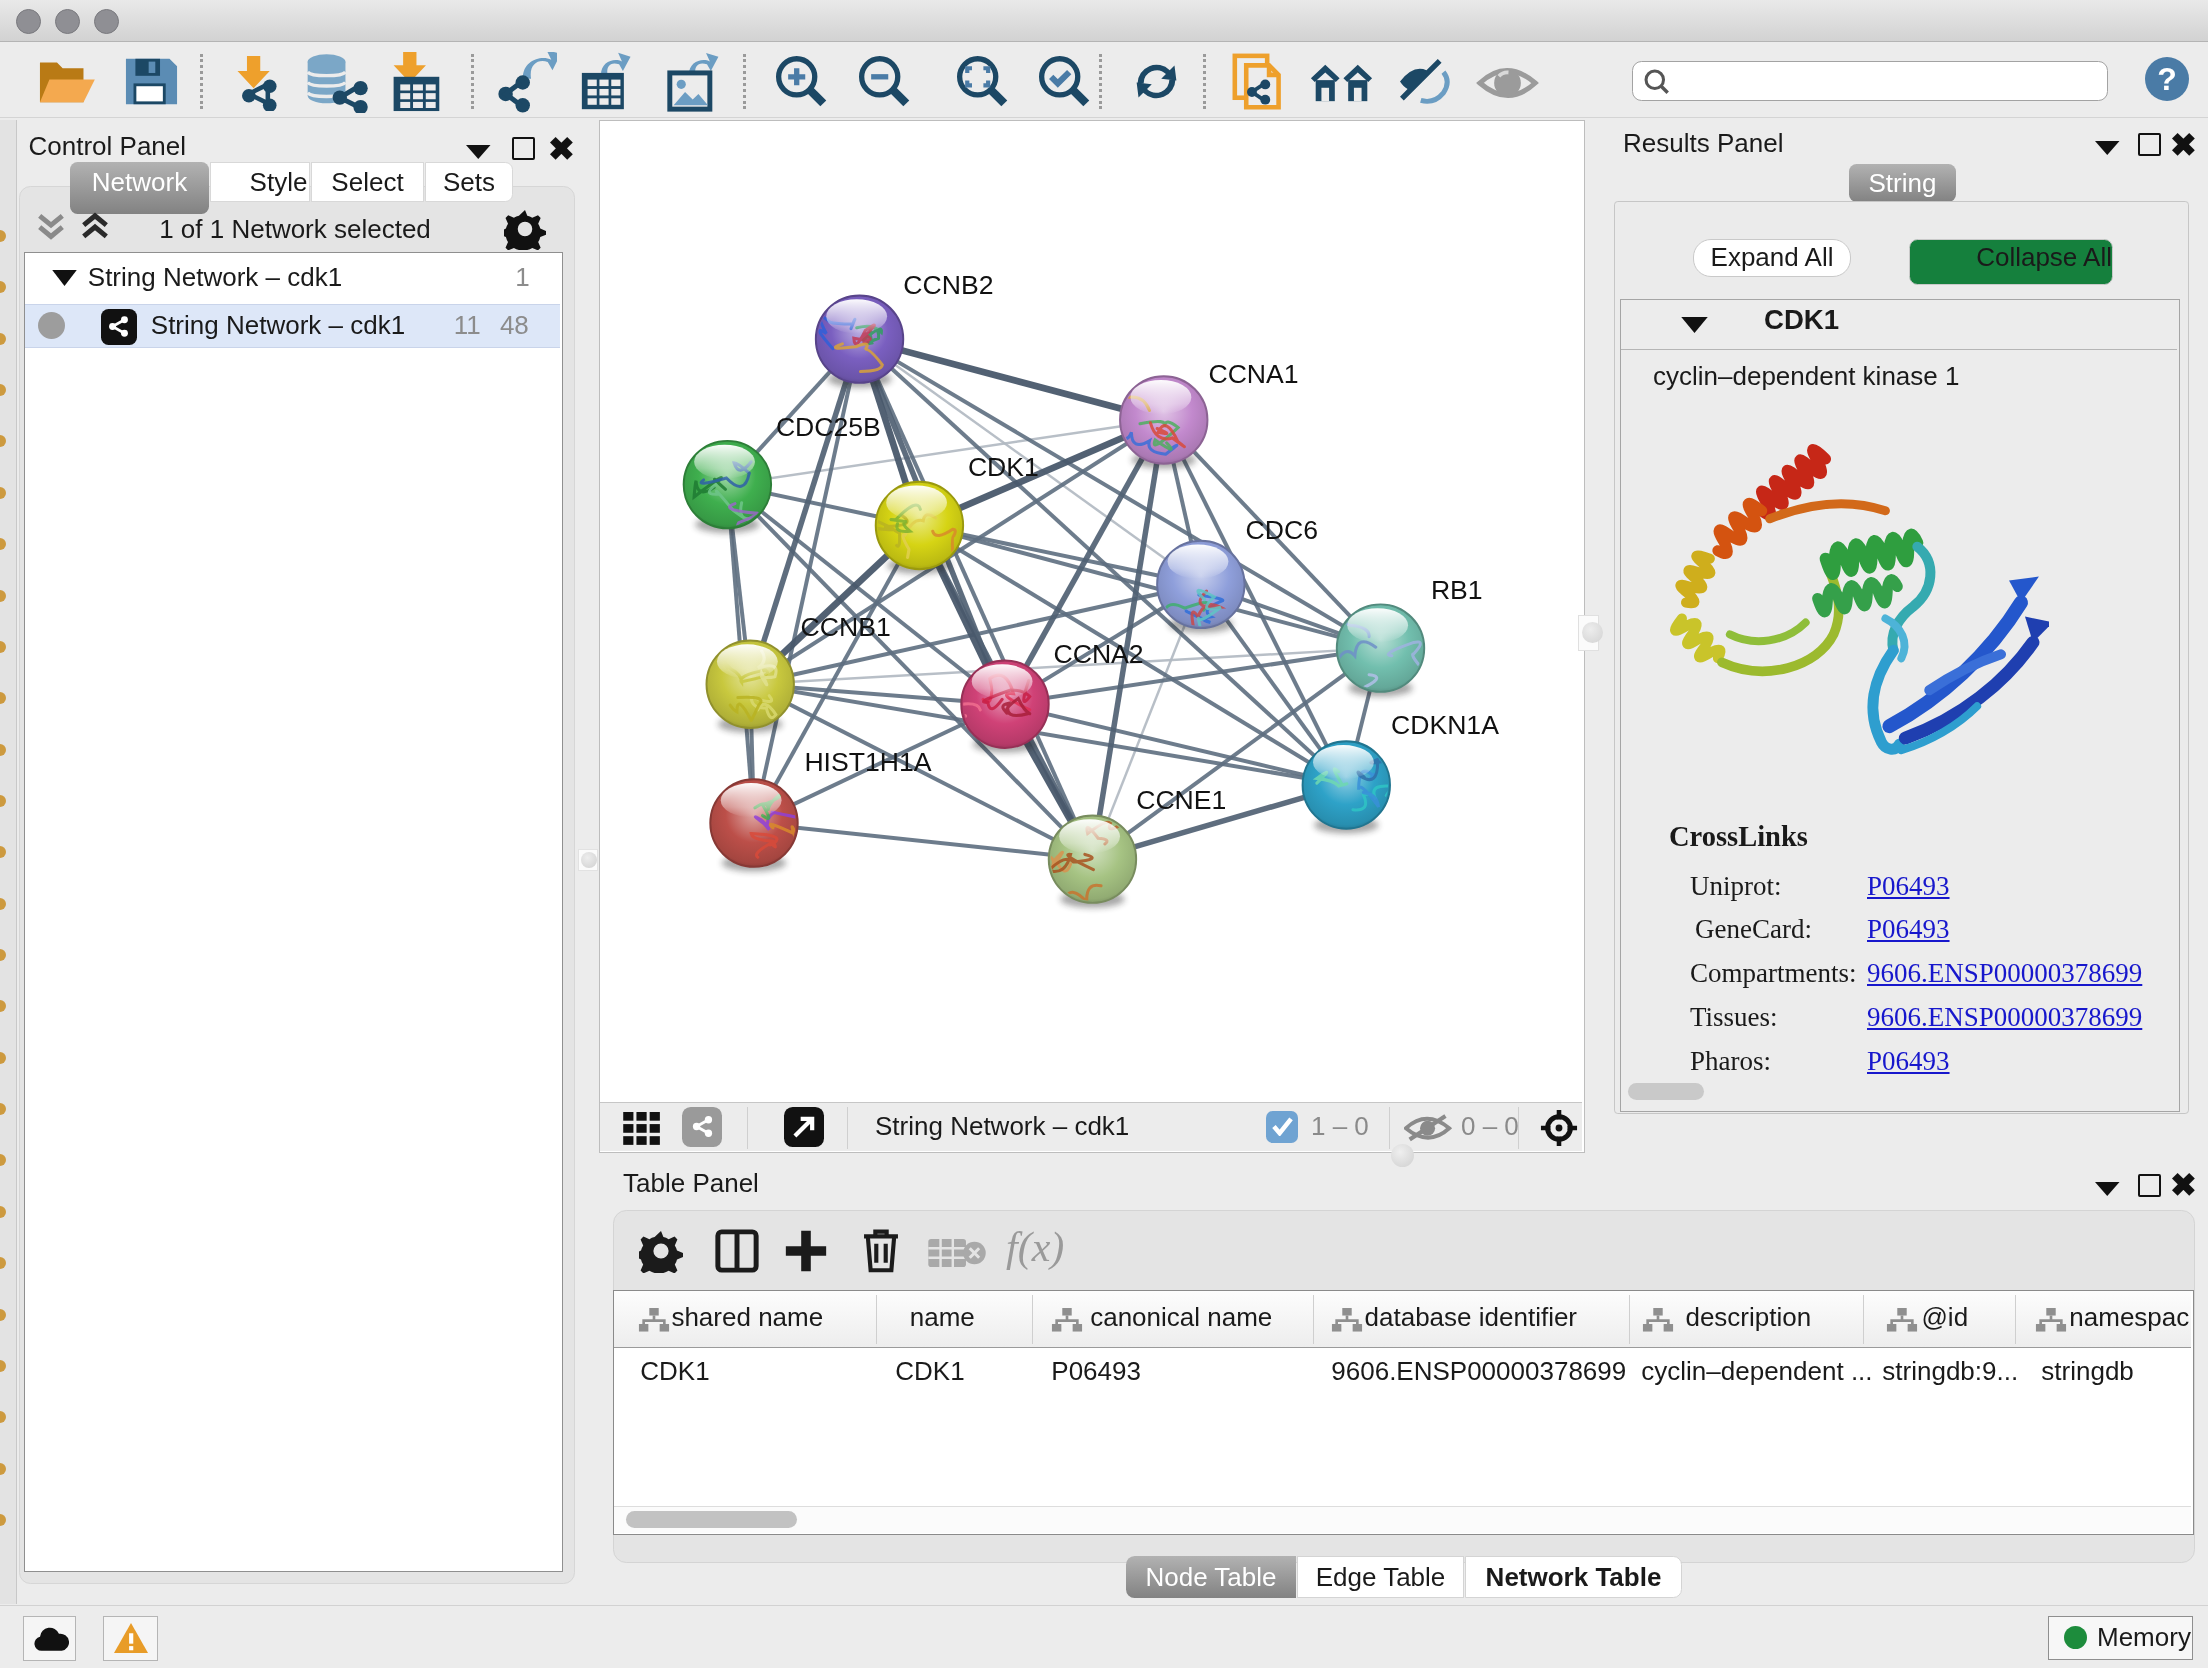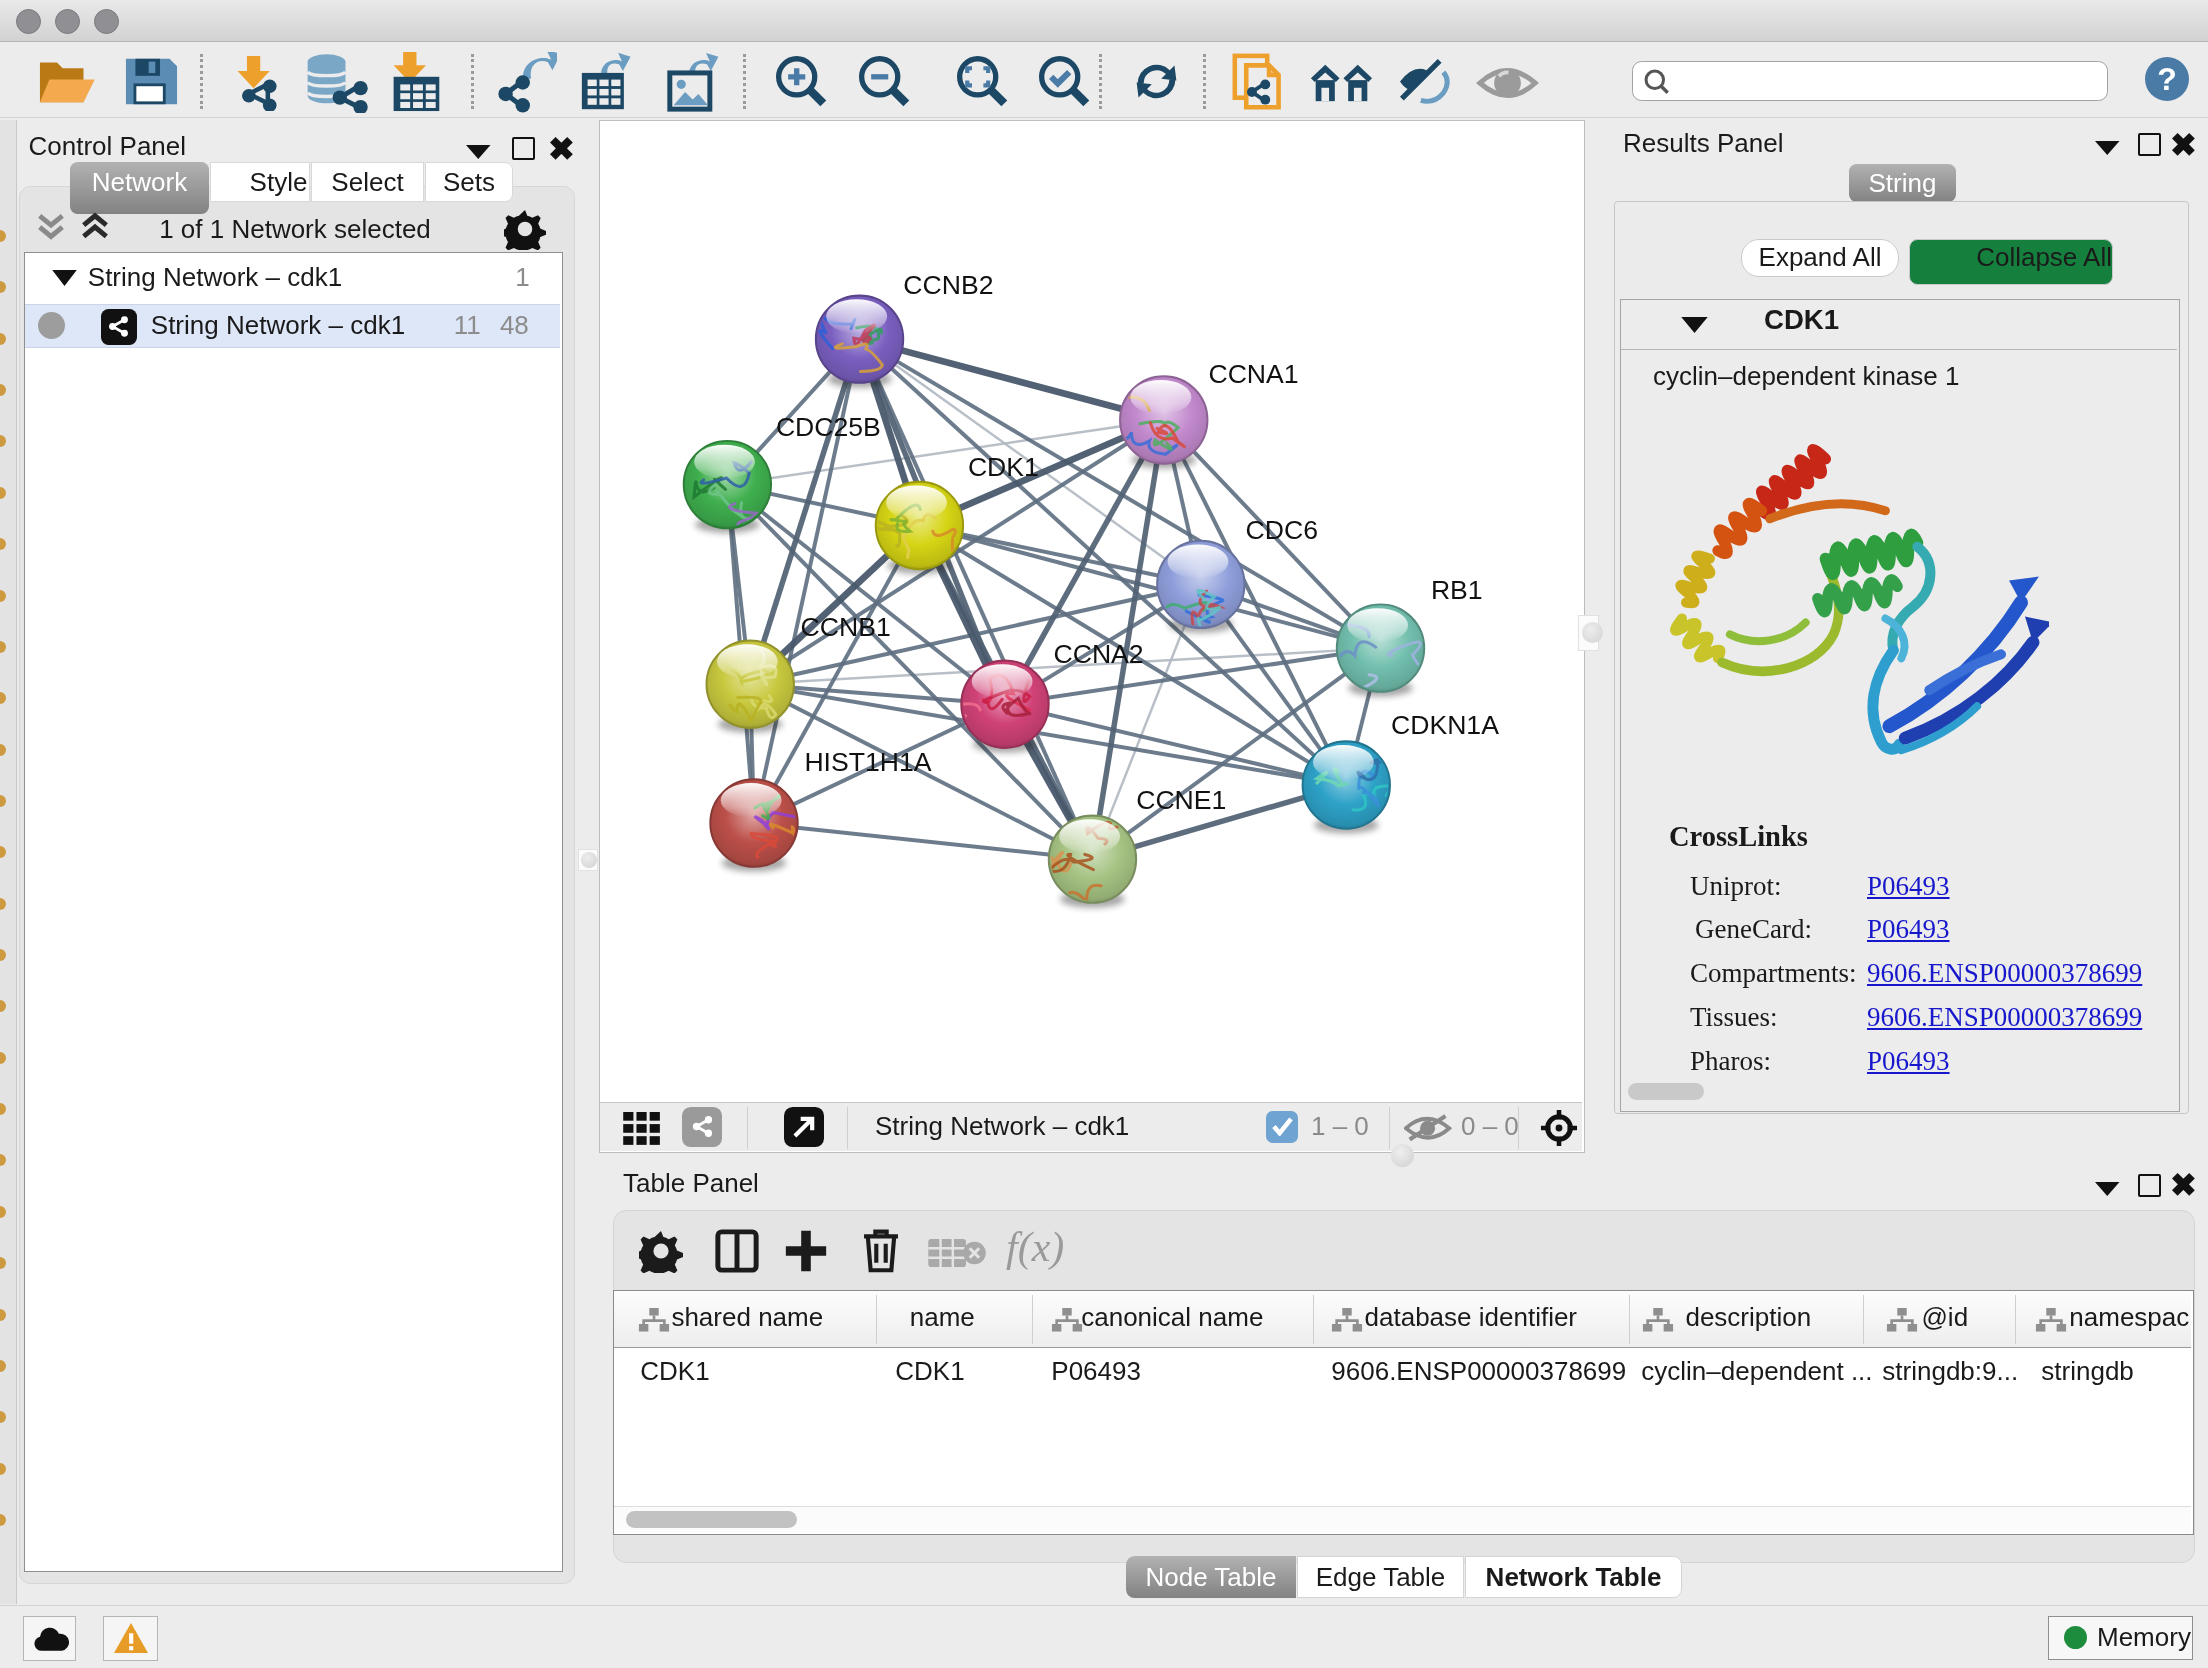--- a/index.html
+++ b/index.html
@@ -563,21 +563,21 @@
 
 <div class="abs" id="rpanel" style="left:1586px;top:120px;width:622px;height:1033px;font-size:26px;">
   <div class="abs" style="left:37px;top:7.6px;">Results Panel</div>
   <svg class="abs" style="left:507px;top:19px;" width="28.5" height="17" viewBox="0 0 15 9">
         <path d="M1 1 h13 l-6.5 7.5 z" fill="#111"></path>
       </svg>
   <div class="abs" style="left:552px;top:13.3px;width:23px;height:23px;border:2.9px solid #111;border-radius:1.9px;"></div>
   <div class="abs" style="left:584px;top:5.7px;font-size:32px;font-weight:700;color:#111;">✖</div>
   <div class="abs" style="left:263px;top:44px;width:107px;height:38px;background:linear-gradient(#b2b2b2,#828282);border-radius:7.6px;color:#fff;text-align:center;line-height:38px;">String</div>
   <div class="abs" style="left:27.6px;top:81px;width:575px;height:913px;background:#ebebeb;border:1.9px solid #c6c6c6;border-radius:3.8px;"></div>
-  <div class="abs" style="left:107px;top:119px;width:158px;height:38px;background:#fff;border:1.9px solid #c9c9c9;border-radius:18px;text-align:center;line-height:35px;margin-left:48px;">Expand All</div>
+  <div class="abs" style="left:107px;top:119px;width:158px;height:38px;background:#fff;border:1.9px solid #c9c9c9;border-radius:18px;text-align:center;line-height:35px;">Expand All</div>
   <div class="abs" style="left:323px;top:119px;width:204px;height:46px;background:#15803d;border:1.9px solid #c9c9c9;border-radius:8.6px;text-align:right;line-height:35px;">Collapse All</div>
   <div class="abs" style="left:34px;top:179px;width:560px;height:813px;background:#ececec;border:1.9px solid #a5a5a5;">
     <svg class="abs" style="left:60px;top:17px;" width="27" height="17" viewBox="0 0 14 9">
           <path d="M0 0 h14 l-7 8.5 z" fill="#111"></path>
         </svg>
     <div class="abs" style="left:143px;top:3.8px;font-size:27.6px;font-weight:700;">CDK1</div>
     <div class="abs" style="left:0px;top:49px;width:556px;height:760px;border-top:1.9px solid #b5b5b5;background:#ececec;"></div>
     <div class="abs" style="left:32px;top:61px;">cyclin–dependent kinase 1</div>
     <svg class="abs" style="left:28.5px;top:135px;" width="399" height="339" viewBox="0 0 200 170">
       <g fill="none" stroke-linecap="round">
@@ -675,21 +675,21 @@
       <div class="abs" style="left:28.5px;top:11.4px;width:209px;text-align:center;">shared name</div>
       <div class="abs" style="left:252px;top:11.4px;width:152px;text-align:center;">name</div>
       <svg class="abs" style="left:437px;top:15px;" width="32" height="28.5" viewBox="0 0 17 15">
             <g fill="#8f8f8f">
               <rect x="6" y="1" width="5" height="4"></rect>
               <rect x="0.5" y="9.5" width="5" height="4"></rect>
               <rect x="11.5" y="9.5" width="5" height="4"></rect>
               <path d="M8.5 5 v3 M3 9.5 v-1.8 h11 v1.8" stroke="#8f8f8f" stroke-width="1.4" fill="none"></path>
             </g>
           </svg>
-      <div class="abs" style="left:458px;top:11.4px;width:200px;text-align:center;">canonical name</div>
+      <div class="abs" style="left:458px;top:11.4px;width:200px;text-align:right;">canonical name</div>
       <svg class="abs" style="left:717px;top:15px;" width="32" height="28.5" viewBox="0 0 17 15">
             <g fill="#8f8f8f">
               <rect x="6" y="1" width="5" height="4"></rect>
               <rect x="0.5" y="9.5" width="5" height="4"></rect>
               <rect x="11.5" y="9.5" width="5" height="4"></rect>
               <path d="M8.5 5 v3 M3 9.5 v-1.8 h11 v1.8" stroke="#8f8f8f" stroke-width="1.4" fill="none"></path>
             </g>
           </svg>
       <div class="abs" style="left:725px;top:11.4px;width:263px;text-align:center;">database identifier</div>
       <svg class="abs" style="left:1028px;top:15px;" width="32" height="28.5" viewBox="0 0 17 15">

